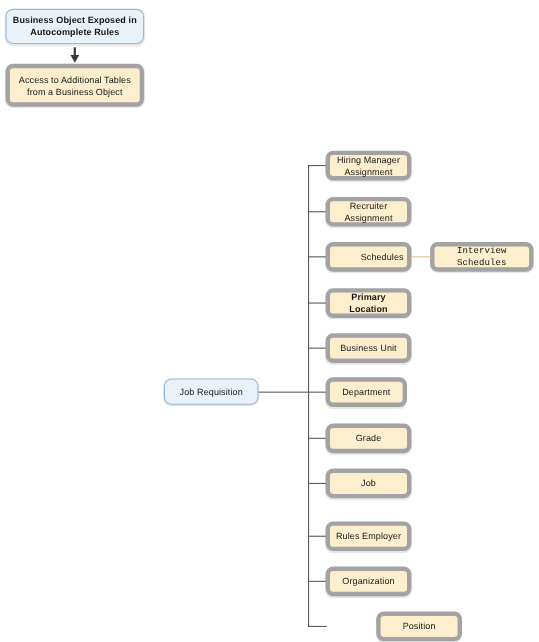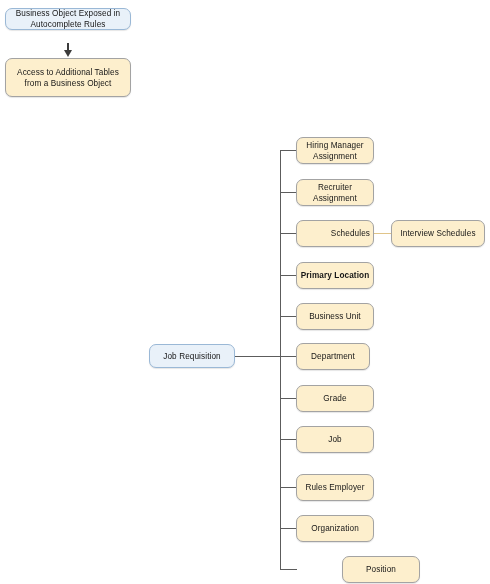--- a/index.html
+++ b/index.html
@@ -39,21 +39,21 @@
   }
   .node span { display: block; }
 
   .node.blue {
     background: #e9f1f9;
     border: 1px solid #9ab8d6;
     box-shadow: 0 1px 1px rgba(0,0,0,0.10);
   }
   .node.cream {
     background: #fdefcd;
-    border: 1px solid #a3a3a3;
+    border: 4px solid #a3a3a3;
     box-shadow: 0 1px 1px rgba(0,0,0,0.10);
   }
 
   
   .line {
     position: absolute;
     background: #5c5c5c;
     z-index: 1;
   }
   .line.v { width: 1px; }
@@ -70,21 +70,21 @@
     border-right: 4px solid transparent;
     border-top: 7px solid #3b3b3b;
     z-index: 2;
   }
 </style>
 </head>
 <body>
 
 <div class="canvas">
 
-  <div class="node blue" style="left:5px; top:8px; width:126px; height:22px;">
+  <div class="node blue" style="left:5px; top:8px; width:126px; height:32px;font-weight:bold;">
     <div>
       <span>Business Object Exposed in</span>
       <span>Autocomplete Rules</span>
     </div>
   </div>
 
   <div class="line v" style="left:67px; top:43px; width:2px; height:9px; background:#3b3b3b;"></div>
   <div class="arrow-head" style="left:64px; top:50px;"></div>
 
   <div class="node cream" style="left:5px; top:58px; width:126px; height:39px;">
@@ -159,17 +159,17 @@
   <div class="node cream" style="left:296px; top:515px; width:78px; height:27px;">
     <span>Organization</span>
   </div>
 
   <div class="node cream" style="left:296px; top:556px; width:78px; height:27px;margin-left:46px;">
     <span>Position</span>
   </div>
 
   <div class="line h tan" style="left:374px; top:233px; width:18px;"></div>
 
-  <div class="node cream" style="left:391px; top:220px; width:94px; height:27px;">
+  <div class="node cream" style="left:391px; top:220px; width:94px; height:27px;font-family:Liberation Mono, monospace;">
     <span>Interview Schedules</span>
   </div>
 
 </div>
 
 </body></html>

